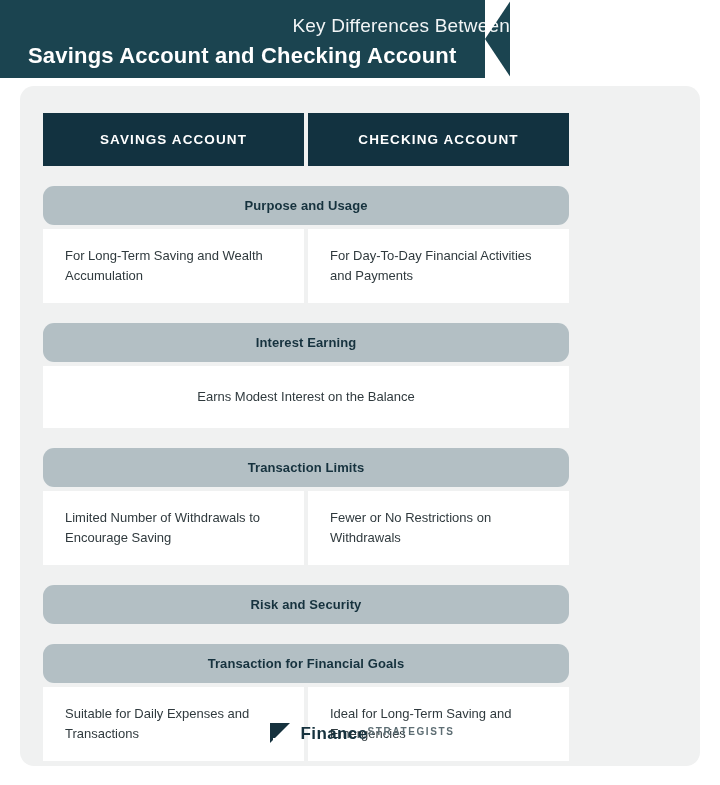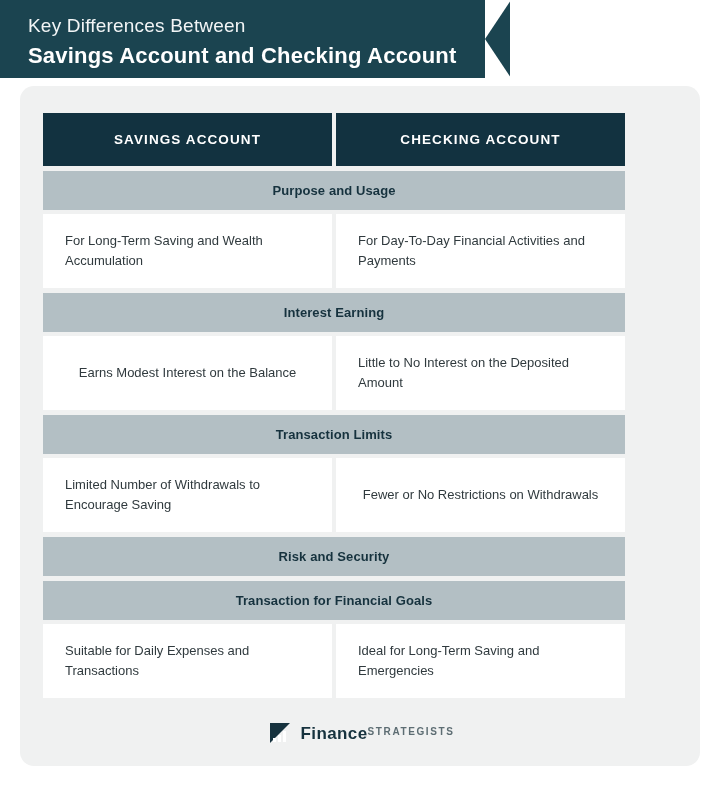--- a/index.html
+++ b/index.html
@@ -38,20 +38,21 @@
     border-bottom: 39px solid #ffffff;
     border-right: 26px solid transparent;
     border-left: 0;
   }
   .header-line1 {
     font-size: 19px;
     font-weight: normal;
     letter-spacing: 0.2px;
     line-height: 26px;
     color: #f2f5f6;
+    text-align: right;
   }
   .header-line2 {
     font-size: 22px;
     font-weight: bold;
     letter-spacing: 0.2px;
     line-height: 28px;
     margin-top: 3px;
     color: #ffffff;
   }
   
@@ -61,21 +62,21 @@
     top: 86px;
     width: 680px;
     height: 680px;
     background: #f0f1f1;
     border-radius: 14px;
   }
   .table {
     position: absolute;
     left: 43px;
     top: 113px;
-    width: 582px;
+    width: 526px;
   }
   .thead {
     display: flex;
     gap: 4px;
   }
   .th {
     flex: 1 1 50%;
     background: #123240;
     color: #ffffff;
     text-align: center;
@@ -84,22 +85,23 @@
     letter-spacing: 1.1px;
     padding: 19px 10px;
   }
   .section-label {
     background: #b3bfc4;
     color: #16323e;
     text-align: center;
     font-size: 13px;
     font-weight: bold;
     padding: 12px 10px;
-    margin-top: 5px;
+    margin-top: 20px;
     letter-spacing: 0.1px;
+    border-radius: 11px;
   }
   .row {
     display: flex;
     gap: 4px;
     margin-top: 4px;
   }
   .cell {
     flex: 1 1 50%;
     background: #ffffff;
     color: #303a3e;
@@ -168,21 +170,20 @@
 
     <div class="section-label">Purpose and Usage</div>
     <div class="row">
       <div class="cell">For Long-Term Saving and Wealth Accumulation</div>
       <div class="cell">For Day-To-Day Financial Activities and Payments</div>
     </div>
 
     <div class="section-label">Interest Earning</div>
     <div class="row">
       <div class="cell">Earns Modest Interest on the Balance</div>
-      <div class="cell">Little to No Interest on the Deposited Amount</div>
     </div>
 
     <div class="section-label">Transaction Limits</div>
     <div class="row">
       <div class="cell">Limited Number of Withdrawals to Encourage Saving</div>
       <div class="cell">Fewer or No Restrictions on Withdrawals</div>
     </div>
 
     <div class="section-label">Risk and Security</div>
 

